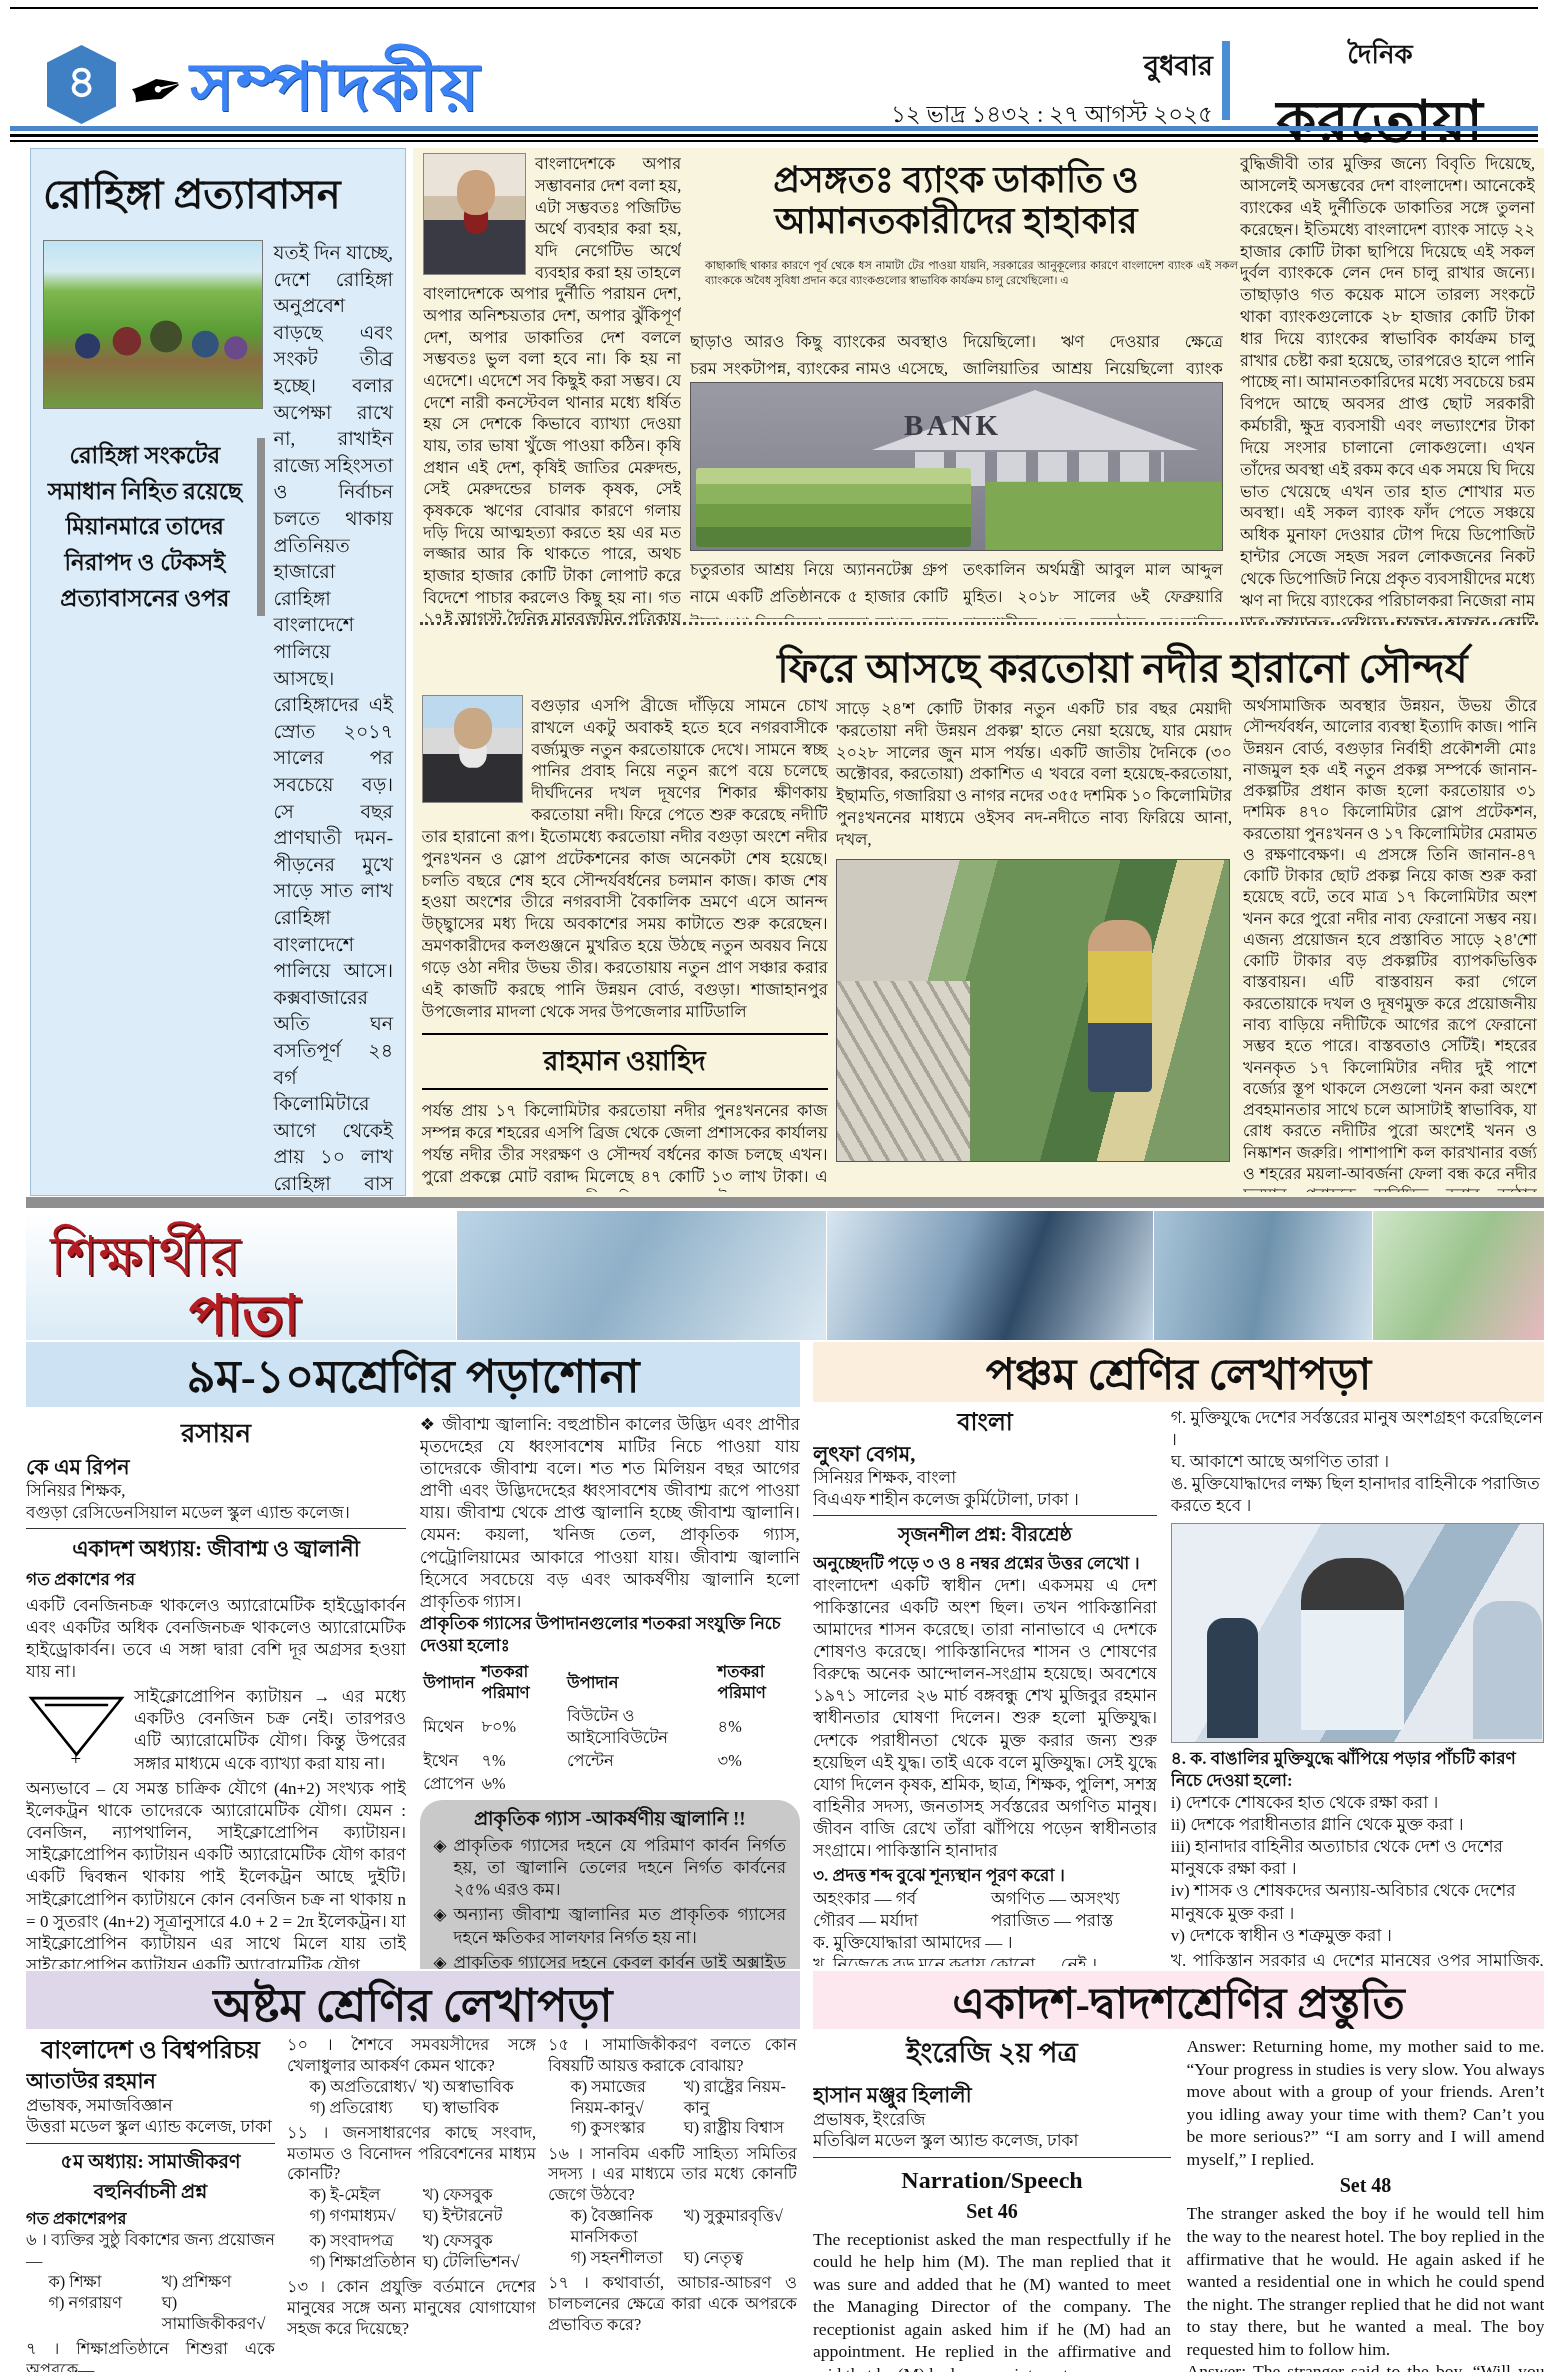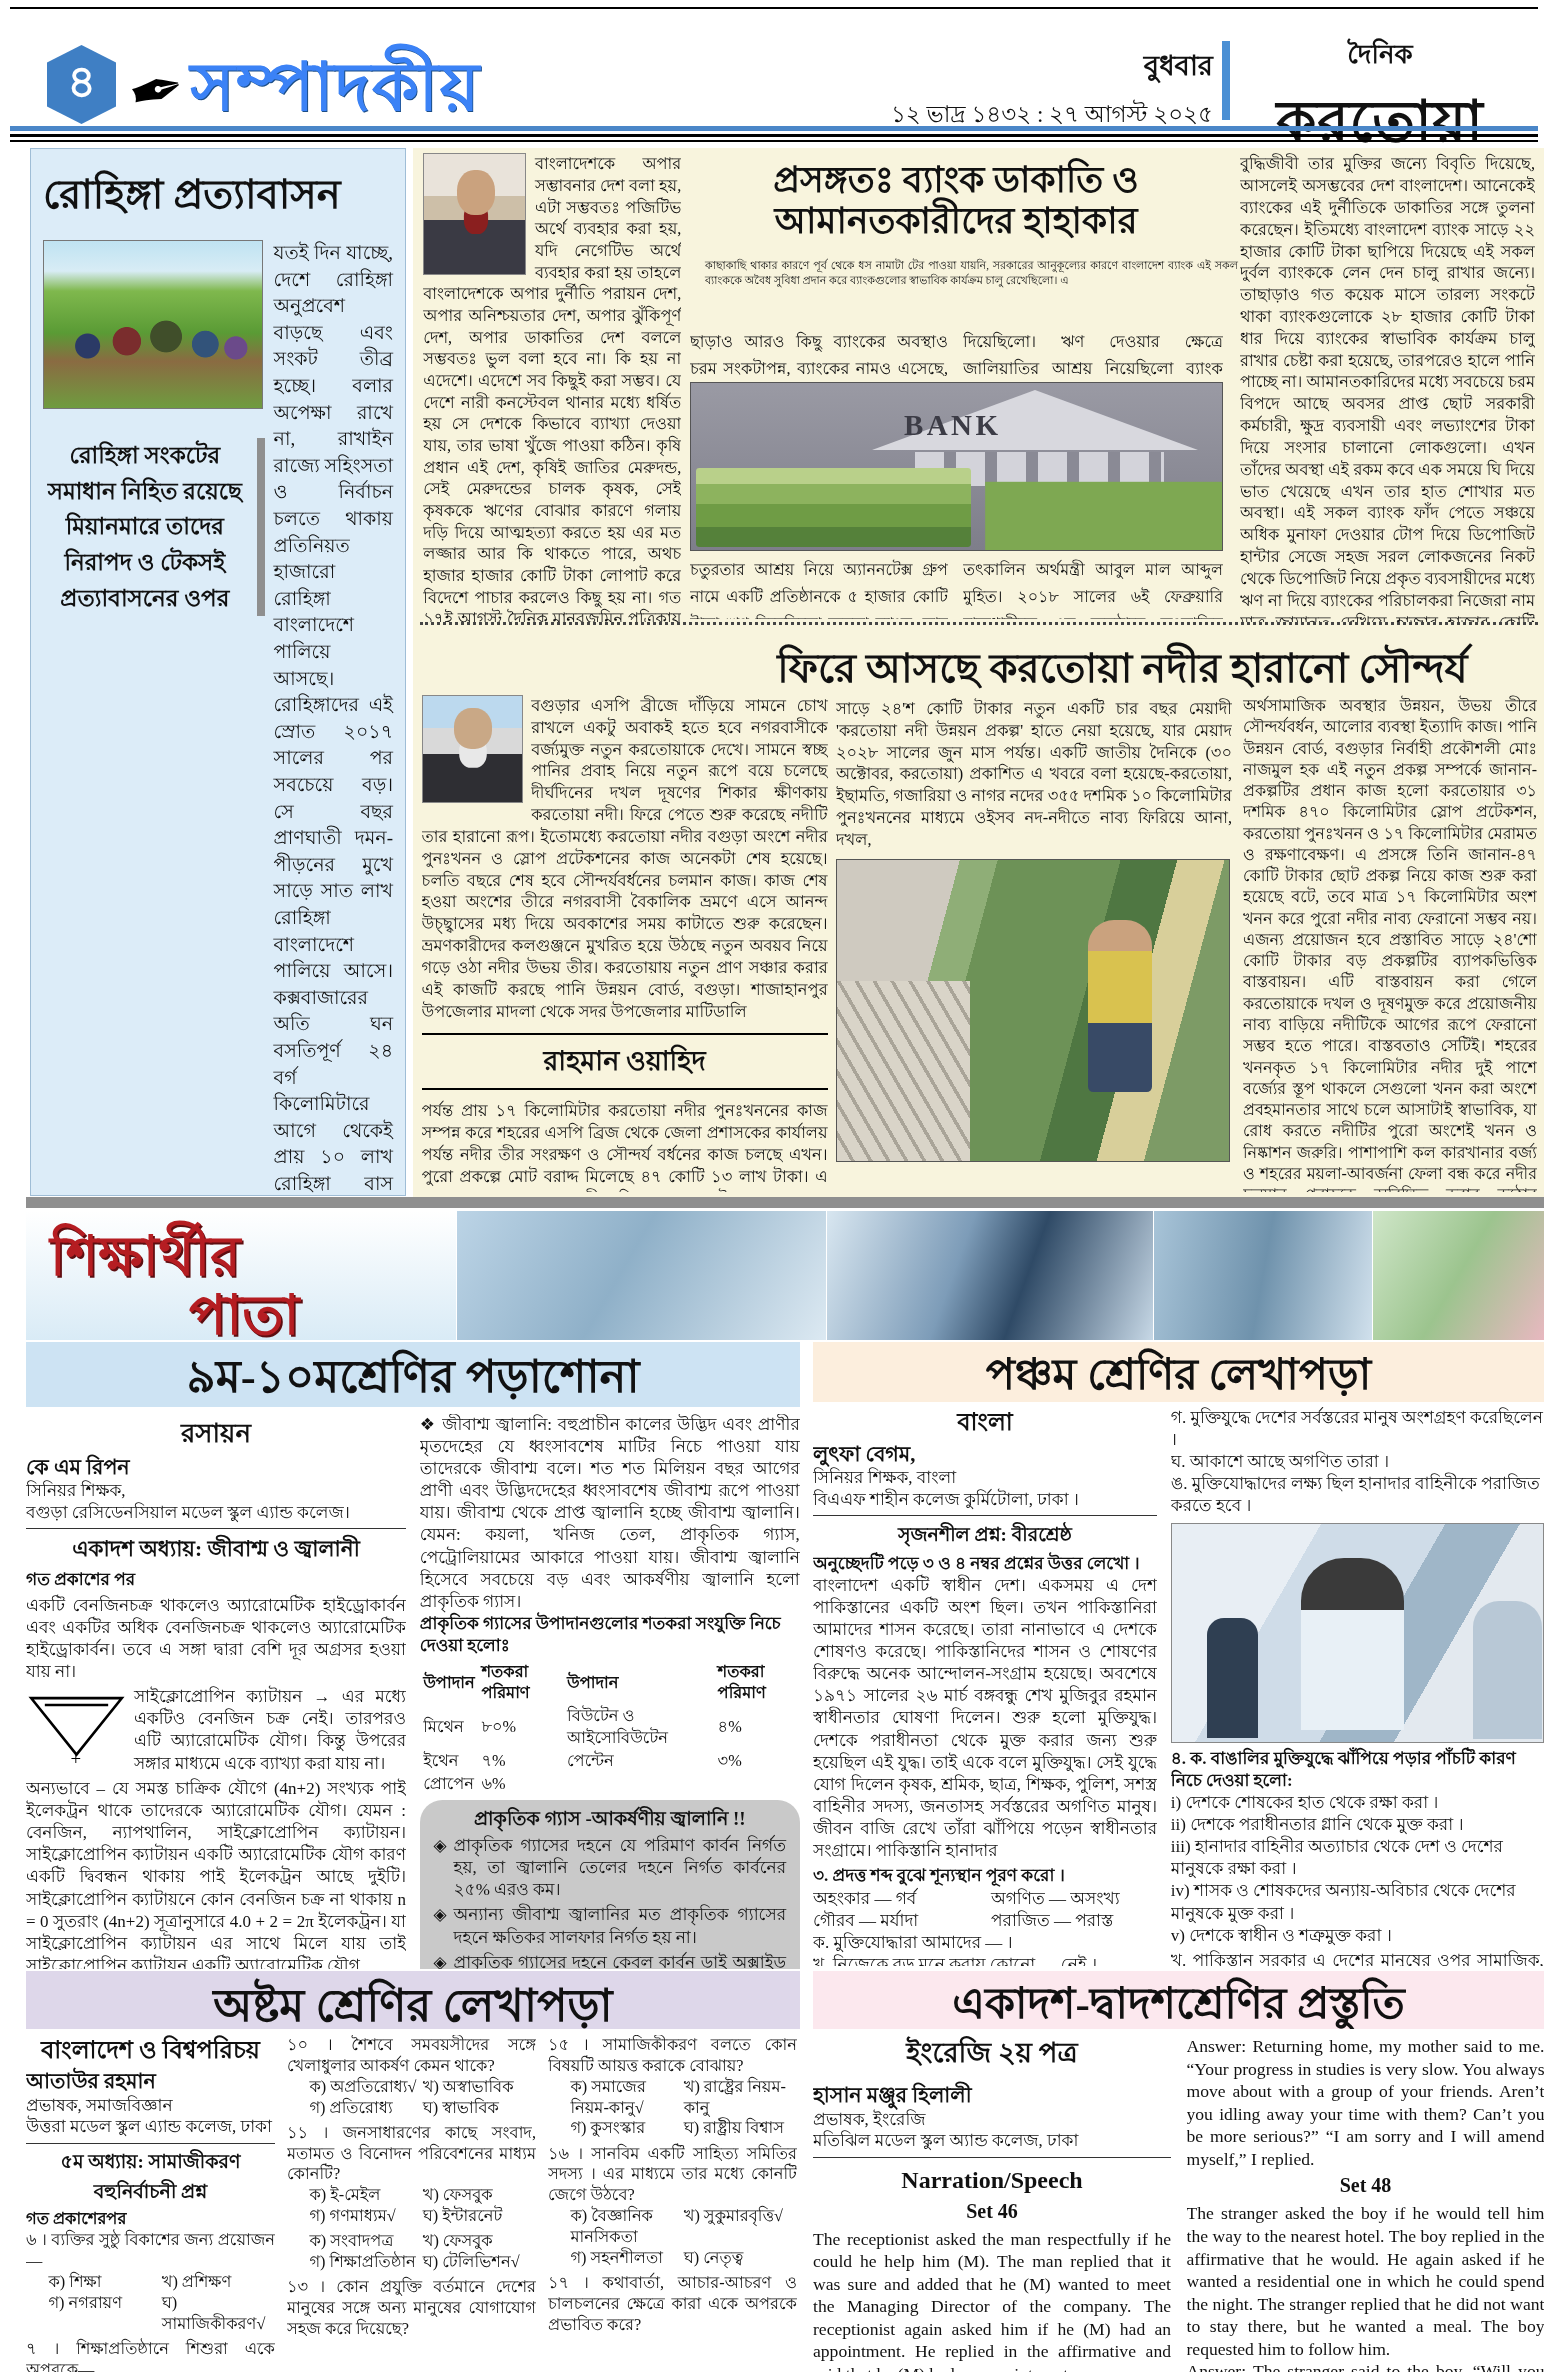--- a/index.html
+++ b/index.html
@@ -79,21 +79,21 @@
   .riverimg { margin-top:8.6px; width:394px; height:303px; border:0.9px solid #555; position:relative; overflow:hidden;
     background:linear-gradient(105deg,#cfcac0 0 26%,#8fae77 26% 34%,#6d9257 34% 60%,#4f7742 60% 72%,#d8cf9a 72% 82%,#7d9b66 82%); }
   .riverimg .slope { position:absolute; left:0; top:40%; width:34%; height:60%;
      background:repeating-linear-gradient(60deg,#d9d4c8 0 12px,#a9a498 12px 15.5px); }
   .riverimg .man { position:absolute; right:77px; top:60px; width:64px; height:172px;
      background:linear-gradient(180deg,#caa27e 0 18%,#d9c24f 18% 60%,#384a66 60% 100%); border-radius:26px 26px 5.2px 5.2px; }
   .river-colc { left:830px; top:547px; width:294px; height:497px; font-size:16px; line-height:1.33; overflow:hidden; }
   
   .graybar { left:26px; top:1197px; width:1518px; height:11.2px; background:#8f8f8f; }
   .banner { left:26px; top:1211px; width:1518px; height:129px; background:linear-gradient(180deg,#ffffff,#d9ebf6); overflow:hidden; }
-  .bt1 { position:absolute; left:24px; top:3.4px; font-size:55px; font-weight:bold; color:#b51d22; text-shadow:1.7px 1.7px 0 #5d0d10; }
+  .bt1 { position:absolute; left:24px; top:3.4px; font-size:55px; font-weight:normal; color:#b51d22; text-shadow:1.7px 1.7px 0 #5d0d10; }
   .bt2 { position:absolute; left:163px; top:62px; font-size:55px; font-weight:bold; color:#b51d22; text-shadow:1.7px 1.7px 0 #5d0d10; }
   .btile { position:absolute; top:0; height:129px; border-left:1.7px solid #fff; }
   
   .band { font-weight:bold; text-align:center; overflow:hidden; }
   .band9 { left:26px; top:1342px; width:774px; height:65px; background:#cde3f3; font-size:45px; }
   .band5 { left:813px; top:1342px; width:731px; height:60px; background:#fceedd; font-size:43px; }
   .band8 { left:26px; top:1971px; width:774px; height:58px; background:#ded7ea; font-size:45px; }
   .band11 { left:813px; top:1971px; width:731px; height:58px; background:#fce8ee; font-size:43px; }
   
   .chem { left:26px; top:1414px; width:774px; height:555px; display:flex; gap:13.8px; overflow:hidden; }

